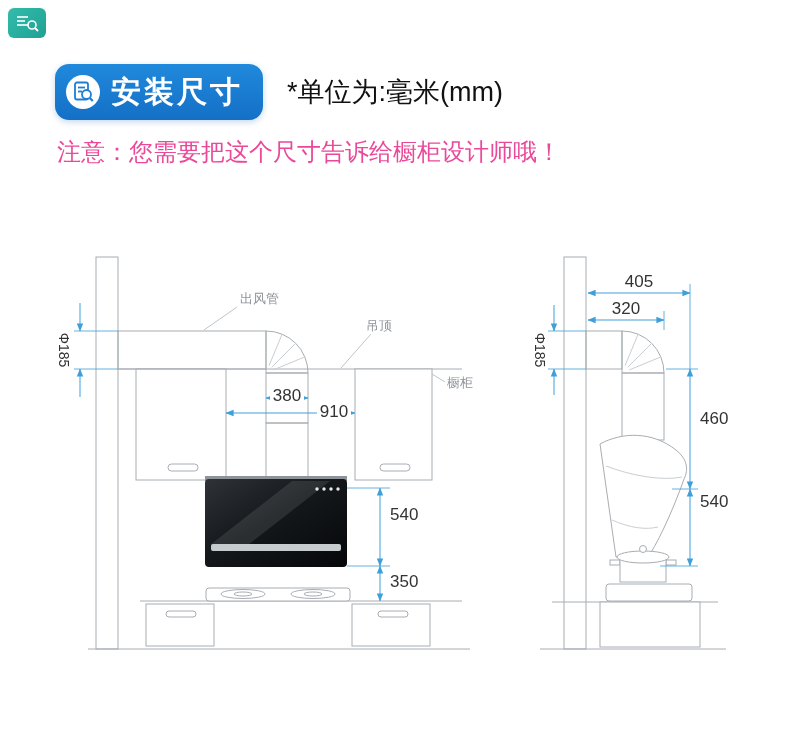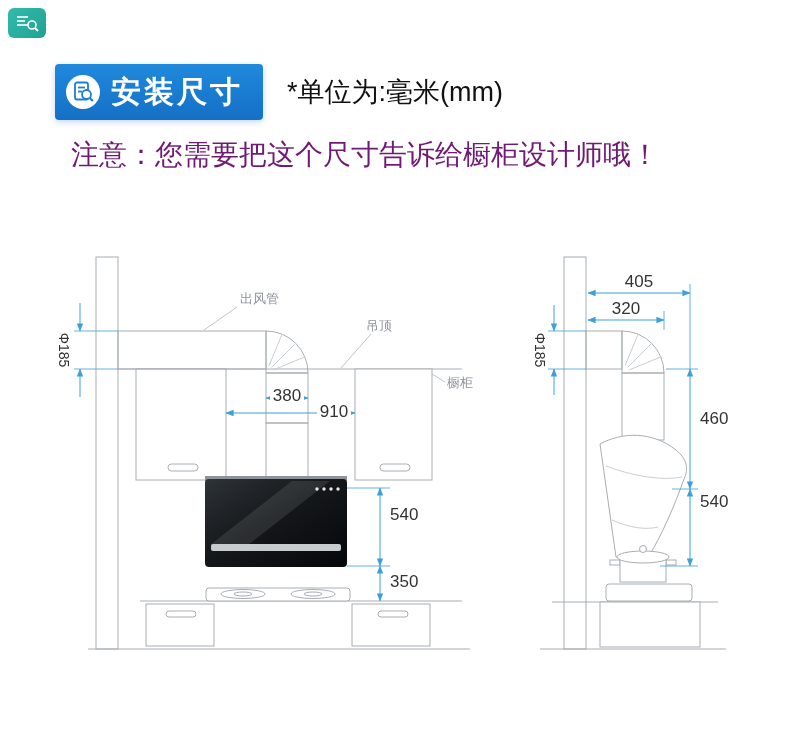--- a/index.html
+++ b/index.html
@@ -3,26 +3,26 @@
 <meta charset="utf-8">
 <style>
   html,body{margin:0;padding:0;background:#fff;}
   .stage{position:relative;width:790px;height:741px;background:#fff;overflow:hidden;
          font-family:"Liberation Sans",sans-serif;}
   .corner-badge{position:absolute;left:8px;top:8px;width:38px;height:30px;
     background:linear-gradient(135deg,#33bcab,#1fa193);border-radius:6px;
     display:flex;align-items:center;justify-content:center;}
   .title-row{position:absolute;left:55px;top:64px;display:flex;align-items:center;}
   .title-badge{height:56px;background:linear-gradient(180deg,#2089dc,#1470c6);
-    border-radius:4px;display:flex;align-items:center;padding:0 20px 0 10px;
+    border-radius:14px;display:flex;align-items:center;padding:0 20px 0 10px;
     box-shadow:0 2px 6px rgba(20,100,190,.25);}
   .badge-icon{width:36px;height:36px;margin-right:10px;display:flex;}
   .badge-text{color:#fff;font-size:30px;font-weight:bold;letter-spacing:3px;white-space:nowrap;}
   .unit-note{margin-left:24px;font-size:27px;color:#111;font-weight:500;white-space:nowrap;}
-  .notice{position:absolute;left:71px;top:136px;font-size:28px;color:#701a75;white-space:nowrap;}
+  .notice{position:absolute;left:57px;top:136px;font-size:24px;color:#ec4899;white-space:nowrap;}
   svg.diagram{position:absolute;left:0;top:0;}
   
   .ol{stroke:#a8adb2;fill:none;stroke-width:1;}
   .olf{stroke:#a8adb2;fill:#ffffff;stroke-width:1;}
   .seam{stroke:#c9ced2;fill:none;stroke-width:1;}
   .ll{stroke:#b0b5b9;fill:none;stroke-width:0.8;}
   .dl{stroke:#3f9fd9;fill:none;stroke-width:1;}
   .dle{stroke:#3f9fd9;fill:none;stroke-width:0.8;}
   text.dim{font-size:17px;fill:#333;font-family:"Liberation Sans",sans-serif;}
   text.dimv{font-size:14px;fill:#333;font-family:"Liberation Sans",sans-serif;}

